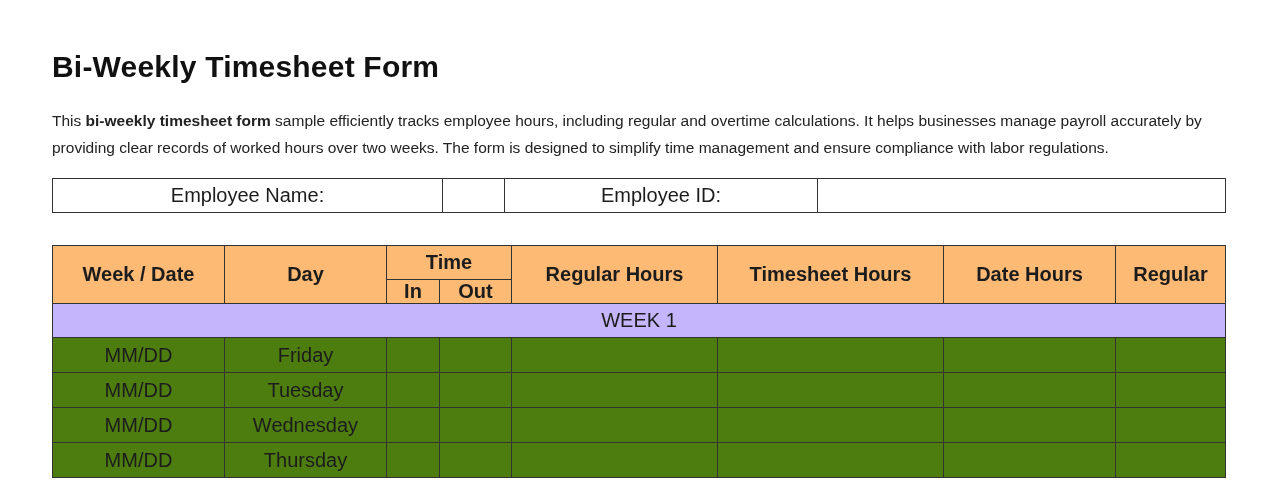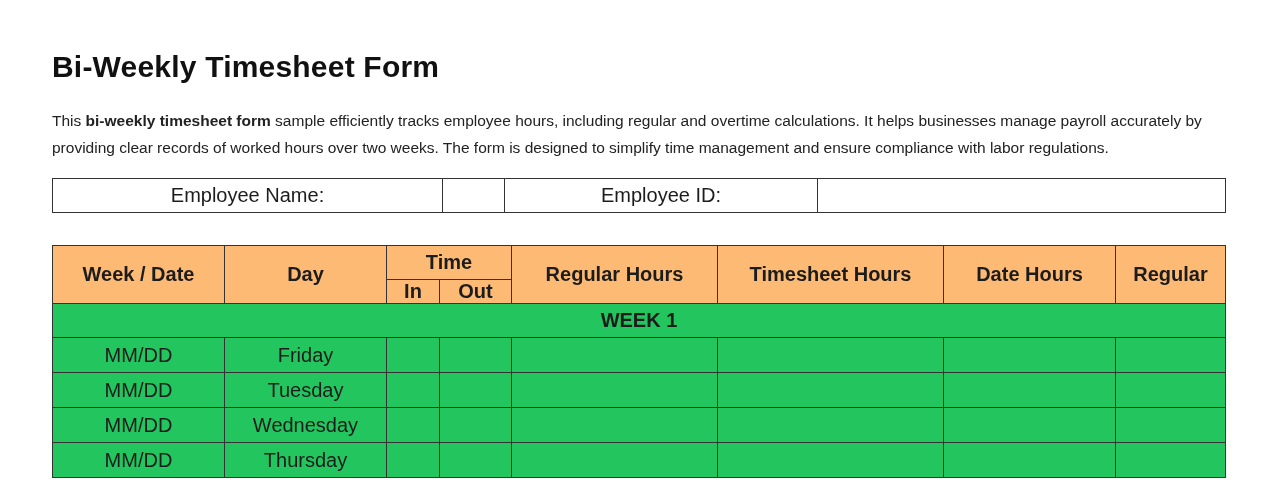--- a/index.html
+++ b/index.html
@@ -49,25 +49,25 @@
 
   
   table.timesheet { margin-top: 32px; }
   table.timesheet th {
     background: #fdba74;
     font-weight: bold;
   }
   tr.hdr-top th { height: 34px; }
   tr.hdr-sub th { height: 22px; }
   td.week-banner {
-    background: #22c55e;
-    font-weight: bold;
+    background: #c4b5fd;
+    font-weight: normal;
     height: 34px;
   }
-  tr.data-row td { height: 35px; background: #22c55e; }
+  tr.data-row td { height: 35px; background: #4d7c0f; }
 </style>
 </head>
 <body>
 
 <div class="page">
 
   <h1 class="page-title">Bi-Weekly Timesheet Form</h1>
 
   <p class="page-description"><span>This </span><b>bi-weekly timesheet form</b><span> sample efficiently tracks employee hours, including regular and overtime calculations. It helps businesses manage payroll accurately by providing clear records of worked hours over two weeks. The form is designed to simplify time management and ensure compliance with labor regulations.</span></p>
 

